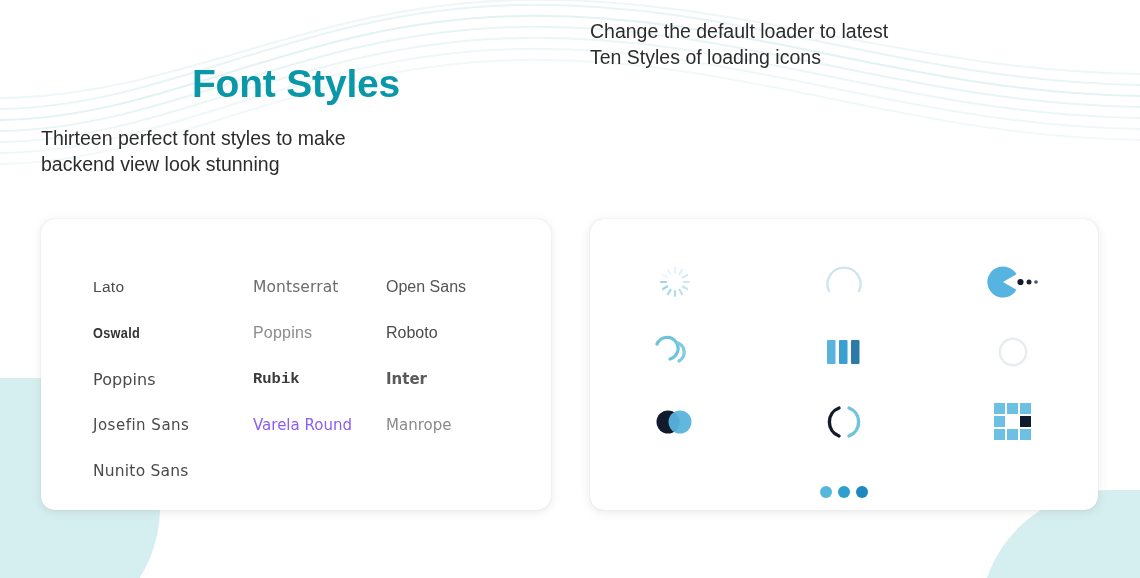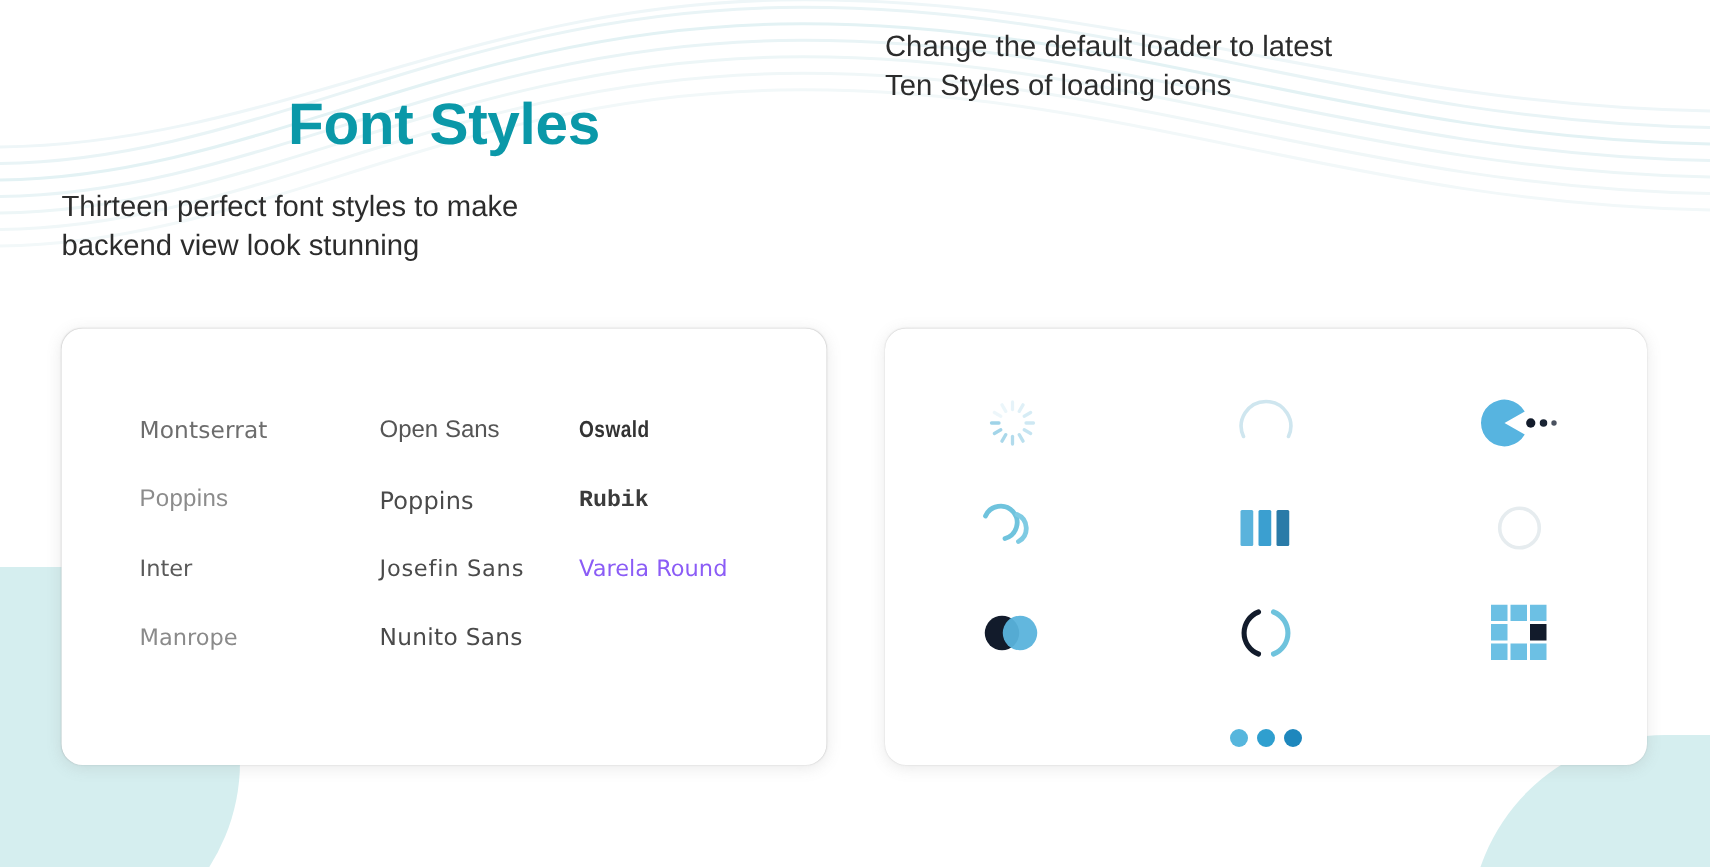--- a/index.html
+++ b/index.html
@@ -71,21 +71,21 @@
                  transform-origin:left center; letter-spacing:.4px; color:#333; }
   .f-poppins   { font-family:"DejaVu Sans",sans-serif; font-size:16px; letter-spacing:.1px; }
   .f-josefin   { font-family:"DejaVu Sans",sans-serif; font-size:15px; letter-spacing:.5px; }
   .f-nunito    { font-family:"DejaVu Sans",sans-serif; font-size:15.5px; letter-spacing:.2px; }
   .f-montserrat{ font-family:"DejaVu Sans",sans-serif; font-size:15.5px; color:#6d6d6d; letter-spacing:.1px;}
   .f-raleway   { font-family:"Liberation Sans",sans-serif; font-size:16px; color:#8c8c8c; letter-spacing:.2px;}
   .f-rubik     { font-family:Liberation Mono, monospace; font-weight:bold; font-size:15.5px; color:#3b3b3b;}
   .f-varela    { font-family:"DejaVu Sans",sans-serif; font-size:15px; color:#8b5cf6; }
   .f-opensans  { font-family:"Liberation Sans",sans-serif; font-size:16px; color:#555; }
   .f-roboto    { font-family:"Liberation Sans",sans-serif; font-size:16px; color:#4a4a4a; }
-  .f-inter     { font-family:"DejaVu Sans",sans-serif; font-size:15px; color:#5a5a5a; }
+  .f-inter     { font-family:"DejaVu Sans",sans-serif; font-size:15px; color:#5a5a5a;font-weight:bold; }
   .f-manrope   { font-family:"DejaVu Sans",sans-serif; font-size:15px; color:#8a8a8a; }
 
   
   .loader-grid {
     padding:28px 0 0 0;
     display:grid;
     grid-template-columns:repeat(3,1fr);
     grid-auto-rows:70px;
     justify-items:center;
     align-items:center;
@@ -117,25 +117,27 @@
   <div class="col col-left">
     <div class="heading">Font Styles</div>
     <div class="subheading">
       <span>Thirteen perfect font styles to make</span><br>
       <span>backend view look stunning</span>
     </div>
   </div>
 
   <div class="card card-fonts">
     <div class="font-grid">
+      <div class="font-item f-lato">Lato</div>
       <div class="font-item f-montserrat">Montserrat</div>
       <div class="font-item f-opensans">Open Sans</div>
 
       <div class="font-item f-oswald">Oswald</div>
       <div class="font-item f-raleway">Poppins</div>
+      <div class="font-item f-roboto">Roboto</div>
 
       <div class="font-item f-poppins">Poppins</div>
       <div class="font-item f-rubik">Rubik</div>
       <div class="font-item f-inter">Inter</div>
 
       <div class="font-item f-josefin">Josefin Sans</div>
       <div class="font-item f-varela">Varela Round</div>
       <div class="font-item f-manrope">Manrope</div>
 
       <div class="font-item f-nunito">Nunito Sans</div>

